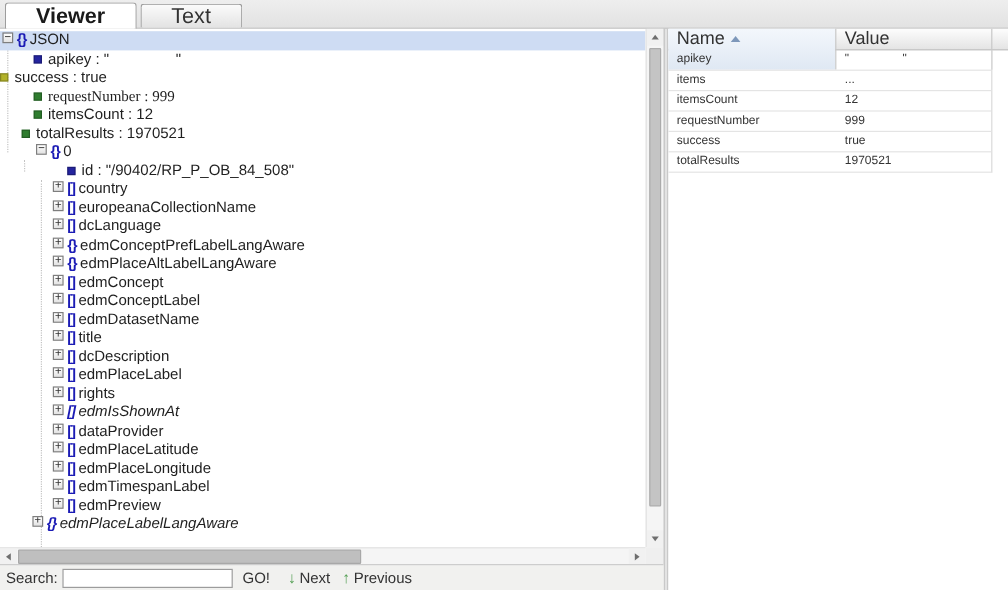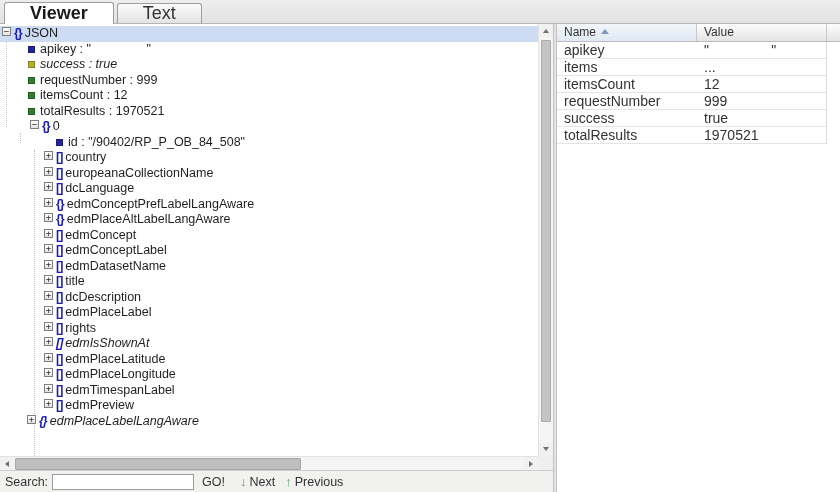--- a/index.html
+++ b/index.html
@@ -59,31 +59,31 @@
 
   
   .divider { position:absolute; left:553px; top:24px; width:4px; height:468px;
     background:#e3e3e3; border-left:1px solid #c2c2c2; border-right:1px solid #c2c2c2; }
 
   
   .grid-panel { position:absolute; left:557px; top:24px; width:283px; height:468px;
     background:#fff; }
   .grid-header { position:absolute; left:0; top:0; width:283px; height:18px;
     background:linear-gradient(#fdfdfd,#e4e4e4); border-bottom:1px solid #bcbcbc; }
-  .gh-cell { position:absolute; top:0; height:17px; line-height:17px; font-size:12px;
+  .gh-cell { position:absolute; top:0; height:34px; line-height:17px; font-size:15px;
     color:#333; padding-left:7px; border-right:1px solid #c8c8c8; white-space:pre; }
   .gh-name { left:0; width:140px; background:linear-gradient(#f3f7fc,#dfe8f3); }
   .gh-value { left:140px; width:130px; }
   .sort-asc { display:inline-block; margin-left:5px; vertical-align:2px;
     border-left:4px solid transparent; border-right:4px solid transparent;
     border-bottom:5px solid #7d97ba; }
   .grid-rows { position:absolute; left:0; top:18px; width:270px;
     border-right:1px solid #dadada; }
   .grow { position:relative; height:17px; line-height:16px;
-    border-bottom:1px solid #e4e4e4; font-size:14px; color:#333; white-space:pre; }
+    border-bottom:1px solid #e4e4e4; font-size:10px; color:#333; white-space:pre; }
   .gcell-name  { position:absolute; left:7px;  top:0; }
   .gcell-value { position:absolute; left:147px; top:0; }
 
   
   .searchbar { position:absolute; left:0; top:470px; width:553px; height:22px;
     background:#f1f1ef; border-top:1px solid #cdcdcd; display:flex;
     align-items:center; padding-left:5px; font-size:12.5px; color:#333; }
   .searchbar label { margin-right:4px; }
   .search-input { width:142px; height:16px; border:1px solid #9c9c9c;
     background:#fff; font-size:12px; padding:0 3px;
@@ -103,39 +103,40 @@
     <div class="tab">Text</div>
   </div>
 
   <div class="tree-viewport">
     <div class="guide" style="left:6px;  top:16px;  height:87px;"></div>
     <div class="guide" style="left:20px; top:109px; height:10px;"></div>
     <div class="guide" style="left:34px; top:126px; height:306px;"></div>
     <div class="tree-rows" id="tree-rows">
         <div class="trow sel" style="padding-left: 2px;"><span class="toggle">−</span><span class="cicon">{}</span><span>JSON</span></div>
         <div class="trow" style="padding-left: 28px;"><span class="bullet b-string"></span><span>apikey : "                "</span></div>
-        <div class="trow" style="padding-left: 28px; font-style: italic;"><span class="bullet b-boolean"></span><span>success : true</span></div>
-        <div class="trow" style="padding-left: 28px;"><span class="bullet b-number"></span><span>requestNumber : 999</span></div>
+        <div class="trow" style=""><span class="bullet b-boolean"></span><span>success : true</span></div>
+        <div class="trow" style="padding-left: 28px; font-family: Liberation Serif, serif;"><span class="bullet b-number"></span><span>requestNumber : 999</span></div>
         <div class="trow" style="padding-left: 28px;"><span class="bullet b-number"></span><span>itemsCount : 12</span></div>
-        <div class="trow" style="padding-left: 28px;"><span class="bullet b-number"></span><span>totalResults : 1970521</span></div>
+        <div class="trow" style="padding-left: 18px;"><span class="bullet b-number"></span><span>totalResults : 1970521</span></div>
         <div class="trow" style="padding-left: 30px;"><span class="toggle">−</span><span class="cicon">{}</span><span>0</span></div>
         <div class="trow" style="padding-left: 56px;"><span class="bullet b-string"></span><span>id : "/90402/RP_P_OB_84_508"</span></div>
         <div class="trow" style="padding-left: 44px;"><span class="toggle">+</span><span class="cicon">[]</span><span>country</span></div>
         <div class="trow" style="padding-left: 44px;"><span class="toggle">+</span><span class="cicon">[]</span><span>europeanaCollectionName</span></div>
         <div class="trow" style="padding-left: 44px;"><span class="toggle">+</span><span class="cicon">[]</span><span>dcLanguage</span></div>
         <div class="trow" style="padding-left: 44px;"><span class="toggle">+</span><span class="cicon">{}</span><span>edmConceptPrefLabelLangAware</span></div>
         <div class="trow" style="padding-left: 44px;"><span class="toggle">+</span><span class="cicon">{}</span><span>edmPlaceAltLabelLangAware</span></div>
         <div class="trow" style="padding-left: 44px;"><span class="toggle">+</span><span class="cicon">[]</span><span>edmConcept</span></div>
         <div class="trow" style="padding-left: 44px;"><span class="toggle">+</span><span class="cicon">[]</span><span>edmConceptLabel</span></div>
         <div class="trow" style="padding-left: 44px;"><span class="toggle">+</span><span class="cicon">[]</span><span>edmDatasetName</span></div>
         <div class="trow" style="padding-left: 44px;"><span class="toggle">+</span><span class="cicon">[]</span><span>title</span></div>
         <div class="trow" style="padding-left: 44px;"><span class="toggle">+</span><span class="cicon">[]</span><span>dcDescription</span></div>
         <div class="trow" style="padding-left: 44px;"><span class="toggle">+</span><span class="cicon">[]</span><span>edmPlaceLabel</span></div>
         <div class="trow" style="padding-left: 44px;"><span class="toggle">+</span><span class="cicon">[]</span><span>rights</span></div>
         <div class="trow" style="padding-left: 44px; font-style: italic;"><span class="toggle">+</span><span class="cicon">[]</span><span>edmIsShownAt</span></div>
+        <div class="trow" style="padding-left: 44px;"><span class="toggle">+</span><span class="cicon">[]</span><span>dataProvider</span></div>
         <div class="trow" style="padding-left: 44px;"><span class="toggle">+</span><span class="cicon">[]</span><span>edmPlaceLatitude</span></div>
         <div class="trow" style="padding-left: 44px;"><span class="toggle">+</span><span class="cicon">[]</span><span>edmPlaceLongitude</span></div>
         <div class="trow" style="padding-left: 44px;"><span class="toggle">+</span><span class="cicon">[]</span><span>edmTimespanLabel</span></div>
         <div class="trow" style="padding-left: 44px;"><span class="toggle">+</span><span class="cicon">[]</span><span>edmPreview</span></div>
         <div class="trow" style="padding-left: 27px; font-style: italic;"><span class="toggle">+</span><span class="cicon">{}</span><span>edmPlaceLabelLangAware</span></div>
       </div>
   </div>
 
   <div class="vsb">
     <div class="sbtn" style="left:0;top:0;width:14px;height:14px;">

